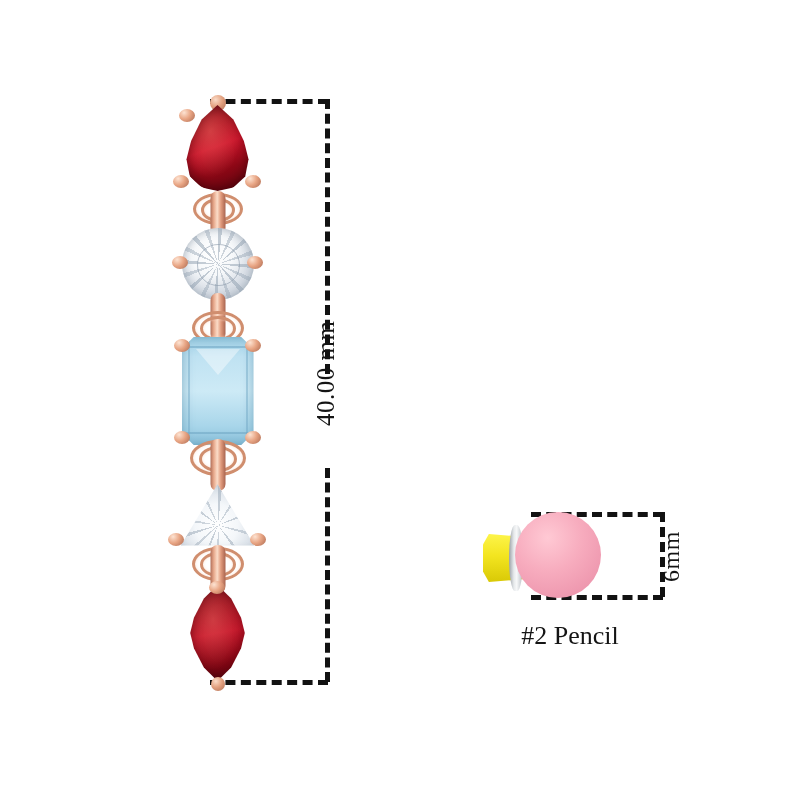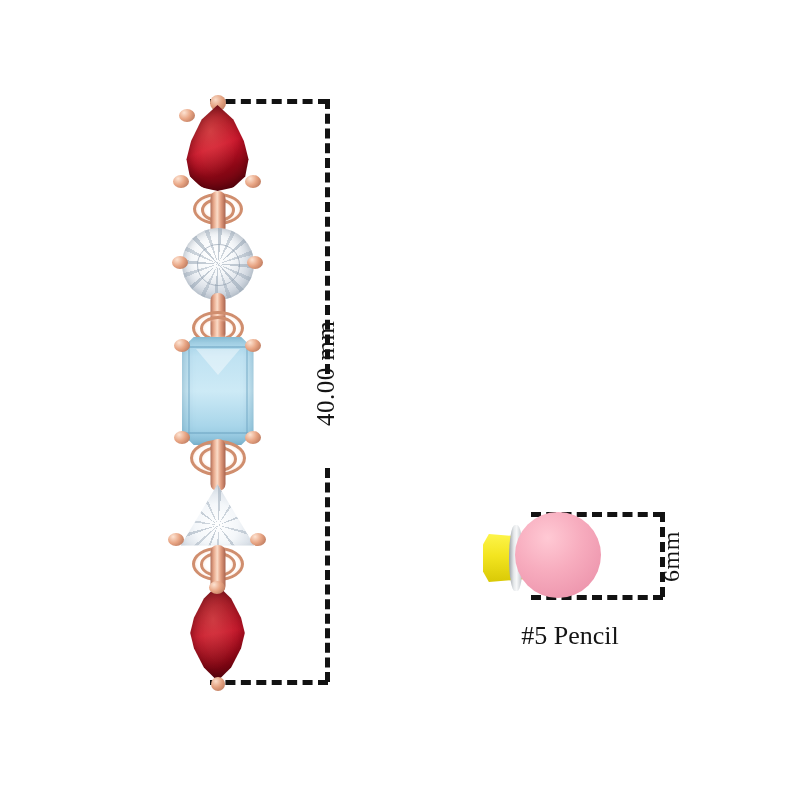--- a/index.html
+++ b/index.html
@@ -364,15 +364,15 @@
   <div class="dash-h" style="left:531px; top:595px; width:132px;"></div>
 
   <div id="pencil-dim-label" class="dim-label vertical">6mm</div>
 
   <div id="pencil">
     <div id="pencil-body"></div>
     <div id="pencil-ferrule"></div>
     <div id="pencil-eraser"></div>
   </div>
 
-  <div id="pencil-caption">#5 Pencil</div>
+  <div id="pencil-caption">#2 Pencil</div>
 
 </div>
 
 </body></html>

